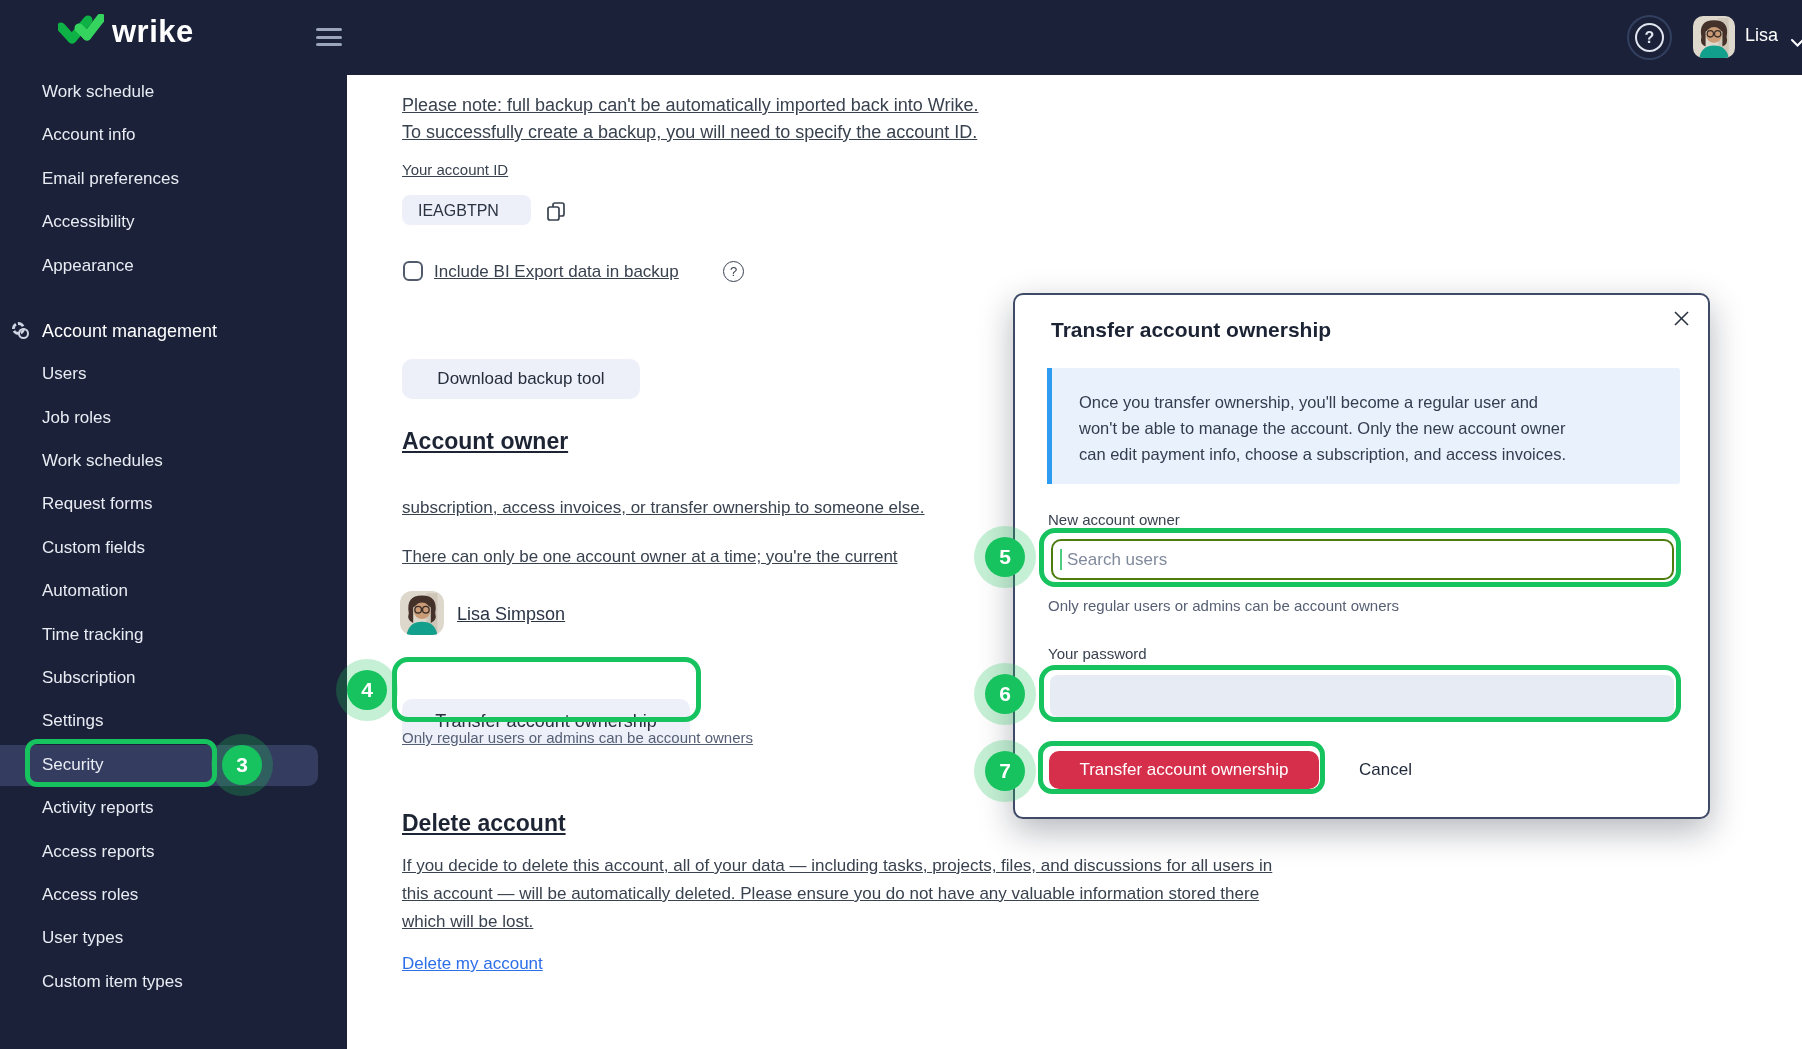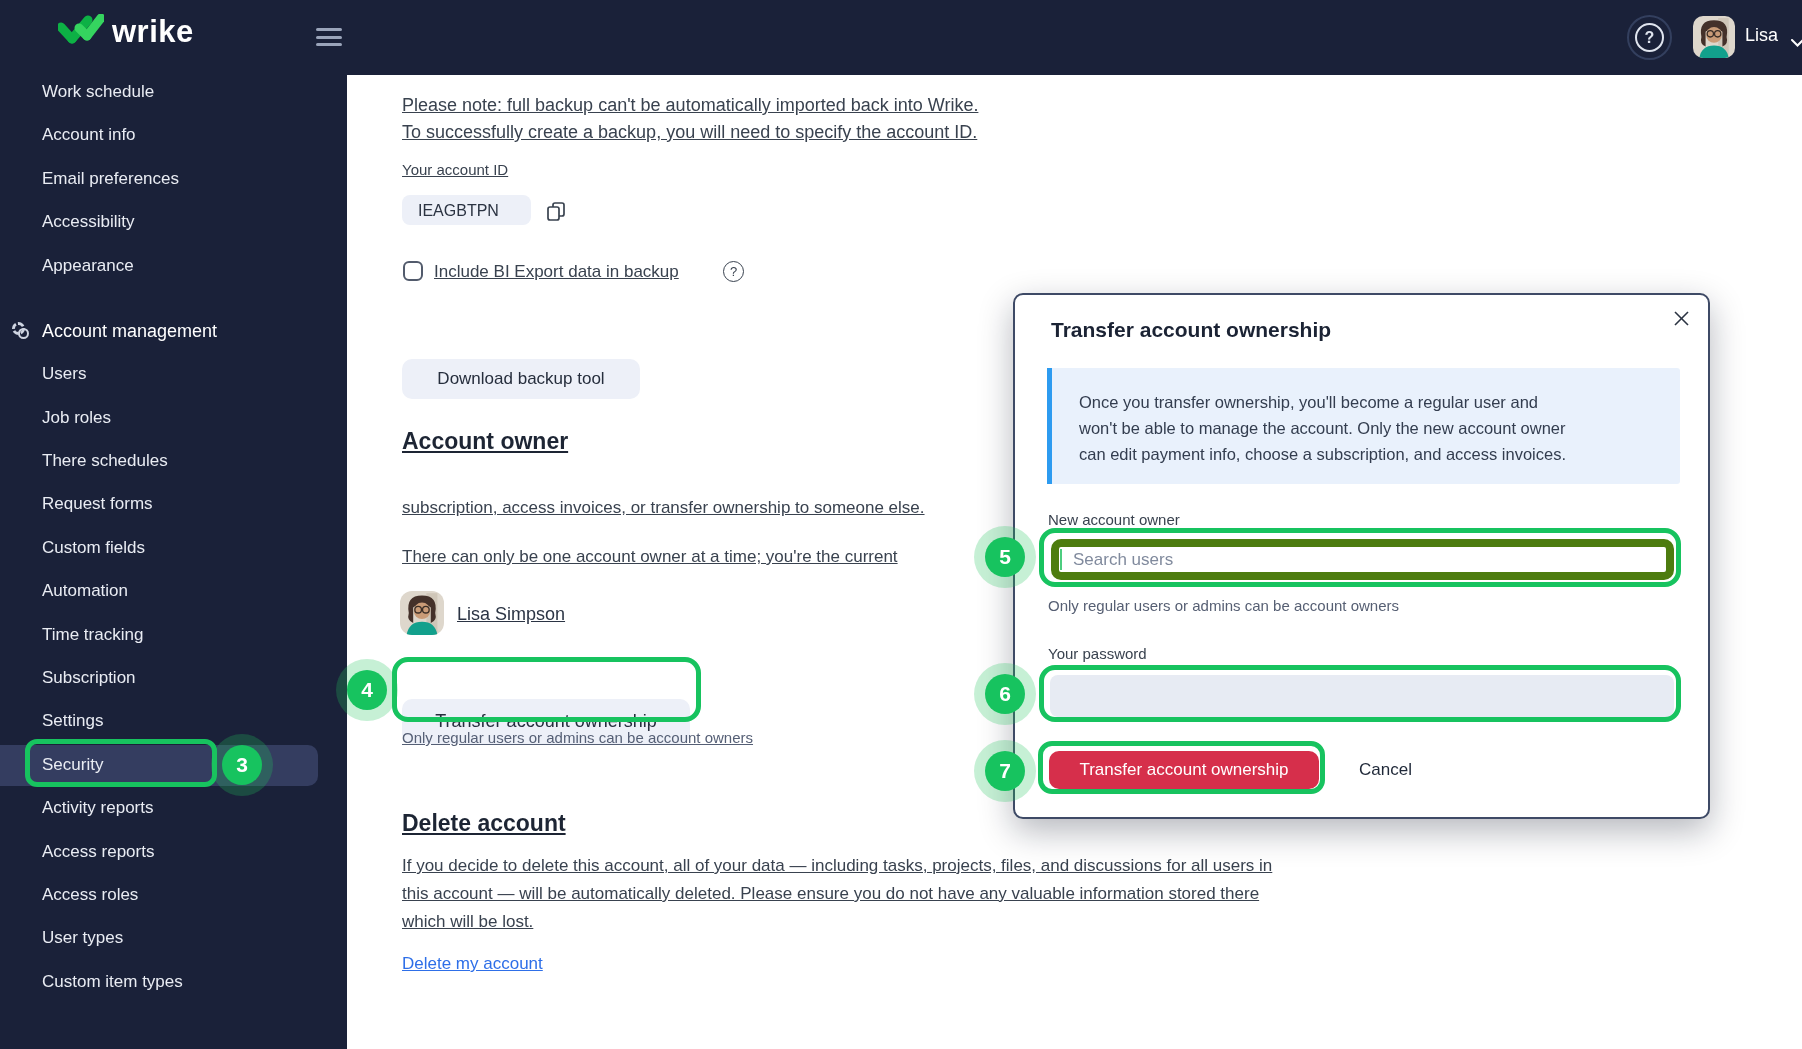--- a/index.html
+++ b/index.html
@@ -49,21 +49,21 @@
   
   .modal{position:absolute;left:1013px;top:293px;width:697px;height:526px;background:#ffffff;
     border:2px solid #3e4a66;border-radius:10px;box-shadow:0 12px 34px rgba(10,16,35,.30);z-index:50;}
   .modal-title{position:absolute;left:36px;top:23px;font-size:21px;font-weight:bold;color:#1b2334;white-space:nowrap;}
   .modal-x{position:absolute;right:14px;top:10px;width:26px;height:26px;cursor:pointer;display:flex;align-items:center;justify-content:center;}
   .infobox{position:absolute;left:32px;top:73px;width:633px;height:116px;background:#e9f1fc;border-radius:3px;}
   .infobar{position:absolute;left:0;top:0;width:5px;height:116px;background:#2d9bf0;}
   .infotext{position:absolute;left:32px;top:21px;font-size:16.5px;line-height:26px;color:#333d4f;white-space:nowrap;}
   .m-label{position:absolute;font-size:15px;color:#39424f;white-space:nowrap;}
   .m-hint{position:absolute;font-size:15px;color:#565f73;white-space:nowrap;}
-  .search-input{position:absolute;left:36px;top:244px;width:623px;height:41px;border:8px solid #4d7c0f;border-radius:10px;
+  .search-input{position:absolute;left:36px;top:244px;width:623px;height:41px;border:2px solid #4d7c0f;border-radius:10px;
     background:#fff;padding-left:14px;font-size:17px;color:#2b3342;outline:none;}
   .search-input::placeholder{color:#808a9d;}
   .caret{position:absolute;left:45px;top:254px;width:2px;height:21px;background:#1fc15f;opacity:.8;}
   .pw-input{position:absolute;left:35px;top:380px;width:624px;height:42px;border:none;border-radius:8px;
     background:#e7ebf3;padding-left:14px;font-size:17px;outline:none;}
   .btn-danger{position:absolute;left:34px;top:456px;width:270px;height:38px;background:#d62f4b;border:none;border-radius:10px;
     color:#ffffff;font-size:17px;cursor:pointer;}
   .btn-cancel{position:absolute;left:334px;top:456px;height:38px;line-height:38px;font-size:17px;color:#1f2838;
     background:none;border:none;cursor:pointer;padding:0 10px;}
 
@@ -129,21 +129,21 @@
     </div>
 
     <div class="nav-header">
       <span class="gear"></span>
       <span>Account management</span>
     </div>
 
     <div class="nav-group2">
       <div class="nav-item">Users</div>
       <div class="nav-item">Job roles</div>
-      <div class="nav-item">There schedules</div>
+      <div class="nav-item">Work schedules</div>
       <div class="nav-item">Request forms</div>
       <div class="nav-item">Custom fields</div>
       <div class="nav-item">Automation</div>
       <div class="nav-item">Time tracking</div>
       <div class="nav-item">Subscription</div>
       <div class="nav-item">Settings</div>
       <div class="nav-item">Security</div>
       <div class="nav-item">Activity reports</div>
       <div class="nav-item">Access reports</div>
       <div class="nav-item">Access roles</div>

